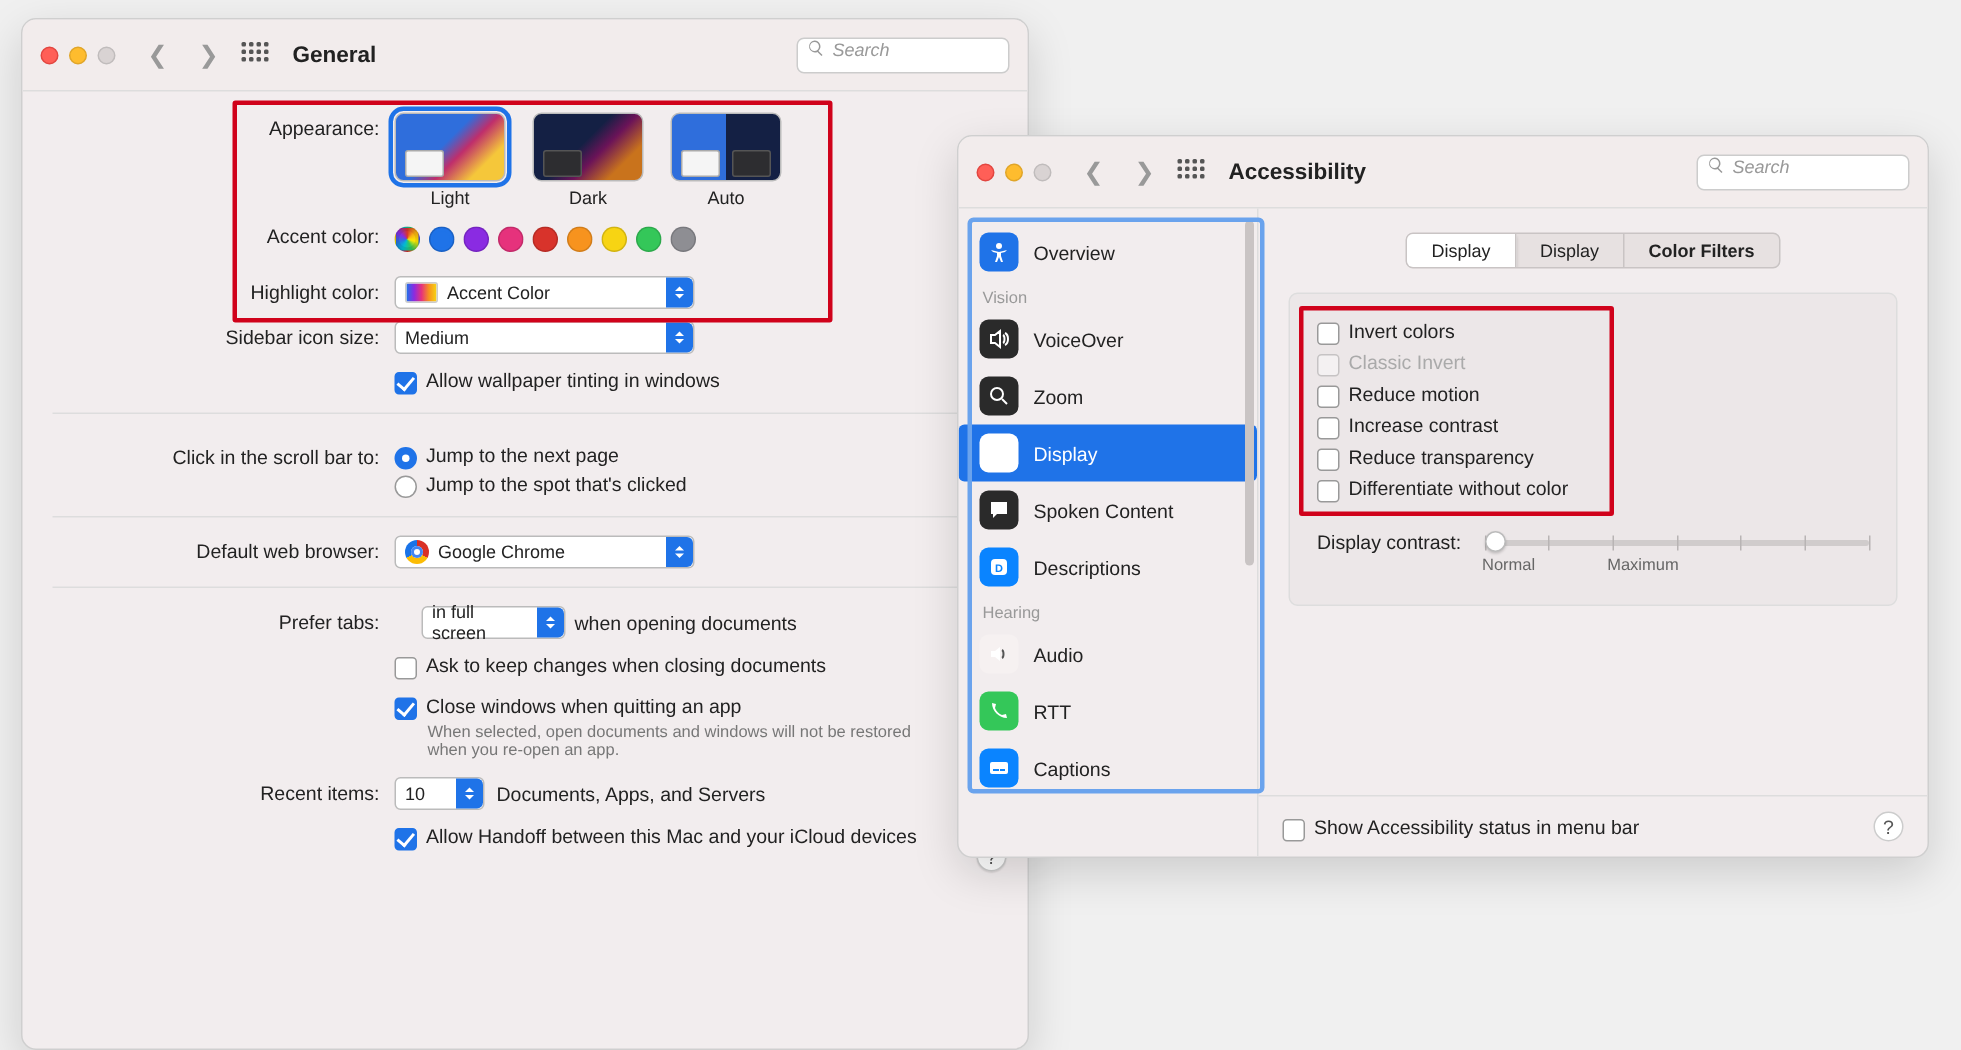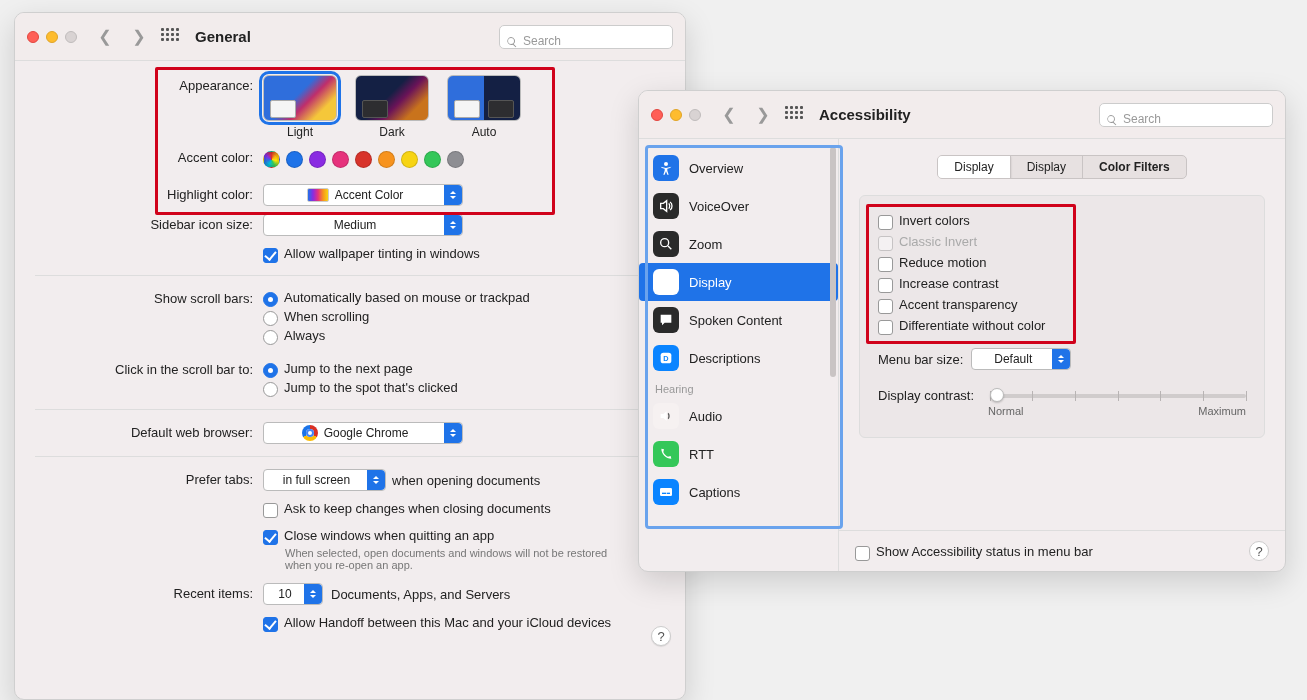--- a/index.html
+++ b/index.html
@@ -44,28 +44,29 @@
     width: 18px; height: 18px;
     display: grid;
     grid-template-columns: repeat(4,3px);
     grid-template-rows: repeat(3,3px);
     gap: 2px;
   }
   .grid-icon span { background:#555; border-radius:1px; }
   .wtitle { font-weight:700; font-size:15px; margin-left:6px;}
   .spacer { flex:1; }
   .searchbox {
-    width: 174px; height: 24px;
+    width: 142px; height: 24px;
     background:#fff;
     border:1px solid #ccc;
     border-radius:5px;
-    display:flex; align-items:flex-end;
+    display:flex; align-items:flex-start;
     padding:0 6px;
     color:#999;
     gap:5px;
+    font-style:italic;
   }
   .searchbox svg { width:12px; height:12px; fill:#999; }
   .searchbox span { font-size:12px; }
 
   
   .gbody { padding: 10px 0 20px 0; position:relative;}
   .row {
     display:flex;
     align-items:flex-start;
     padding: 4px 20px 4px 0;
@@ -116,21 +117,20 @@
   .acc.orange { background:#f7931e;}
   .acc.yellow { background:#f7d413;}
   .acc.green  { background:#34c759;}
   .acc.gray   { background:#8e8e93;}
 
   .select {
     height:22px; border:1px solid #bbb; border-radius:4px;
     background:#fff; display:inline-flex; align-items:center;
     padding:0 22px 0 6px; position:relative; font-size:12px;
     min-width:60px;
-    justify-content:center;
   }
   .select .caret {
     position:absolute; right:0; top:0; bottom:0; width:18px;
     background:#1f73e8; border-radius:0 4px 4px 0;
     display:flex; flex-direction:column; align-items:center; justify-content:center;
   }
   .select .caret::before, .select .caret::after {
     content:""; width:0; height:0;
     border-left:3px solid transparent; border-right:3px solid transparent;
   }
@@ -246,21 +246,21 @@
     flex:1; height:4px; background:#d0cccc; border-radius:2px;
     position:relative;
   }
   .slider .tick { position:absolute; top:-3px; width:1px; height:10px; background:#b8b4b4;}
   .slider .knob {
     position:absolute; top:-6px; left:0;
     width:14px; height:14px; border-radius:50%;
     background:#fff; border:1px solid #bbb;
     box-shadow:0 1px 2px rgba(0,0,0,.2);
   }
-  .sliderlabels { display:flex; justify-content:space-between; font-size:11px; color:#666; padding:2px 0 0 110px;}
+  .sliderlabels { display:flex; font-size:11px; color:#666; padding:2px 0 0 110px;gap:48px;}
   .footer {
     border-top:1px solid #ddd;
     padding:10px 16px;
     display:flex; align-items:center;
   }
   .helpbtn2 {
     width:20px; height:20px; border-radius:50%;
     background:#fff; border:1px solid #ccc;
     display:flex; align-items:center; justify-content:center;
     font-size:13px; color:#555; margin-left:auto;
@@ -374,37 +374,20 @@
       <div class="val">
         <div class="opt">
           <span class="chk checked"></span>
           <span>Allow wallpaper tinting in windows</span>
         </div>
       </div>
     </div>
 
     <div class="divider"></div>
 
-    <div class="row">
-      <div class="label">Show scroll bars:</div>
-      <div class="val">
-        <div class="opt">
-            <span class="radio sel"></span>
-            <span>Automatically based on mouse or trackpad</span>
-          </div>
-        <div class="opt">
-            <span class="radio"></span>
-            <span>When scrolling</span>
-          </div>
-        <div class="opt">
-            <span class="radio"></span>
-            <span>Always</span>
-          </div>
-      </div>
-    </div>
 
     <div class="row" style="padding-top:10px;">
       <div class="label">Click in the scroll bar to:</div>
       <div class="val">
         <div class="opt">
             <span class="radio sel"></span>
             <span>Jump to the next page</span>
           </div>
         <div class="opt">
             <span class="radio"></span>
@@ -424,21 +407,21 @@
           <div class="caret"></div>
         </div>
       </div>
     </div>
 
     <div class="divider"></div>
 
     <div class="row">
       <div class="label">Prefer tabs:</div>
       <div class="val" style="display:flex; align-items:center; gap:6px;">
-        <div class="select" style="width:123px;">
+        <div class="select" style="width:96px;margin-left:18px;">
           <span>in full screen</span>
           <div class="caret"></div>
         </div>
         <span>when opening documents</span>
       </div>
     </div>
 
     <div class="row">
         <div class="label"></div>
         <div class="val">
@@ -524,20 +507,21 @@
     <div class="sidebar">
       <div class="sideitem">
         <div class="sicon blue">
             <svg viewBox="0 0 24 24">
               <circle cx="12" cy="6" r="3"></circle>
               <path d="M4 10l8 2 8-2-2 2-4 1v3l2 6h-2l-2-5-2 5H8l2-6v-3l-4-1z"></path>
             </svg>
           </div>
         <span>Overview</span>
       </div>
+      <div class="sidegroup">Vision</div>
       <div class="sideitem">
         <div class="sicon dark">
             <svg viewBox="0 0 24 24">
               <path d="M4 8h4l5-4v16l-5-4H4zM16 8c2 1 2 7 0 8M18 6c4 2 4 10 0 12" fill="none" stroke="#fff" stroke-width="2"></path>
             </svg>
           </div>
         <span>VoiceOver</span>
       </div>
       <div class="sideitem">
         <div class="sicon dark">
@@ -627,34 +611,27 @@
           <div class="opt">
               <span class="chk"></span>
               <span>Reduce motion</span>
             </div>
           <div class="opt">
               <span class="chk"></span>
               <span>Increase contrast</span>
             </div>
           <div class="opt">
               <span class="chk"></span>
-              <span>Accent transparency</span>
+              <span>Reduce transparency</span>
             </div>
           <div class="opt">
               <span class="chk"></span>
               <span>Differentiate without color</span>
             </div>
 
-          <div class="labeled">
-            <span>Menu bar size:</span>
-            <div class="select" style="width:100px;">
-              <span>Default</span>
-              <div class="caret"></div>
-            </div>
-          </div>
 
           <div class="labeled" style="padding-top:18px;">
             <span style="min-width:104px;">Display contrast:</span>
             <div class="slider">
               <div class="tick" style="left:0%"></div>
               <div class="tick" style="left:16.6%"></div>
               <div class="tick" style="left:33.3%"></div>
               <div class="tick" style="left:50%"></div>
               <div class="tick" style="left:66.6%"></div>
               <div class="tick" style="left:83.3%"></div>

